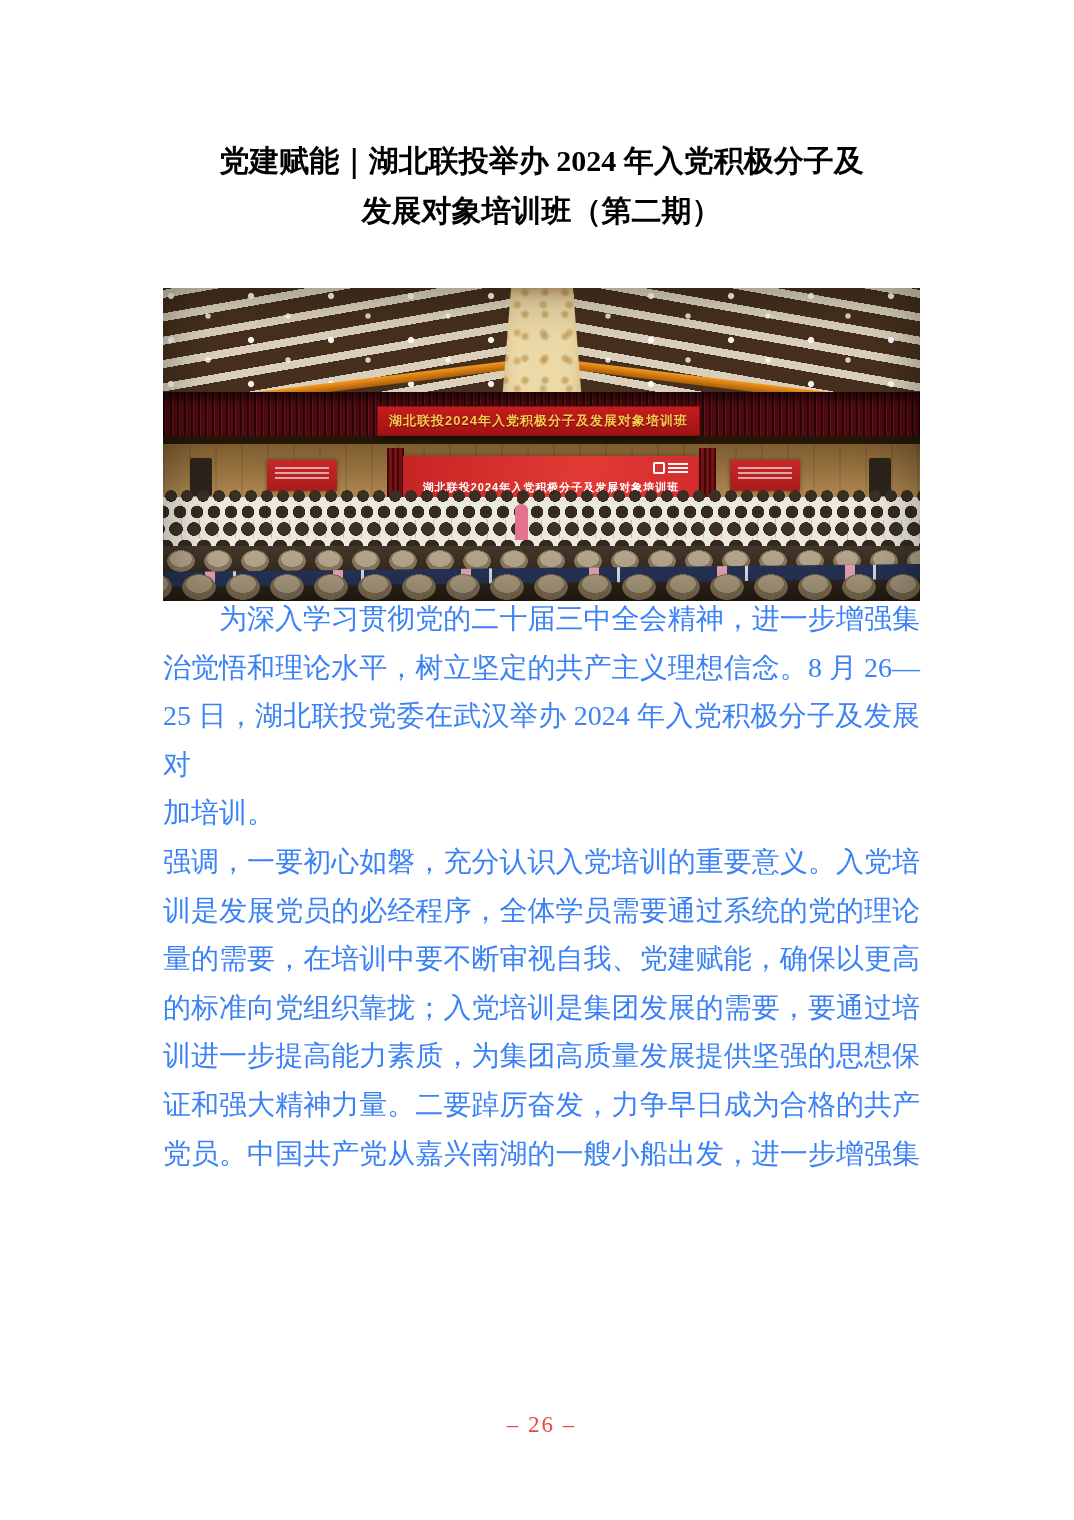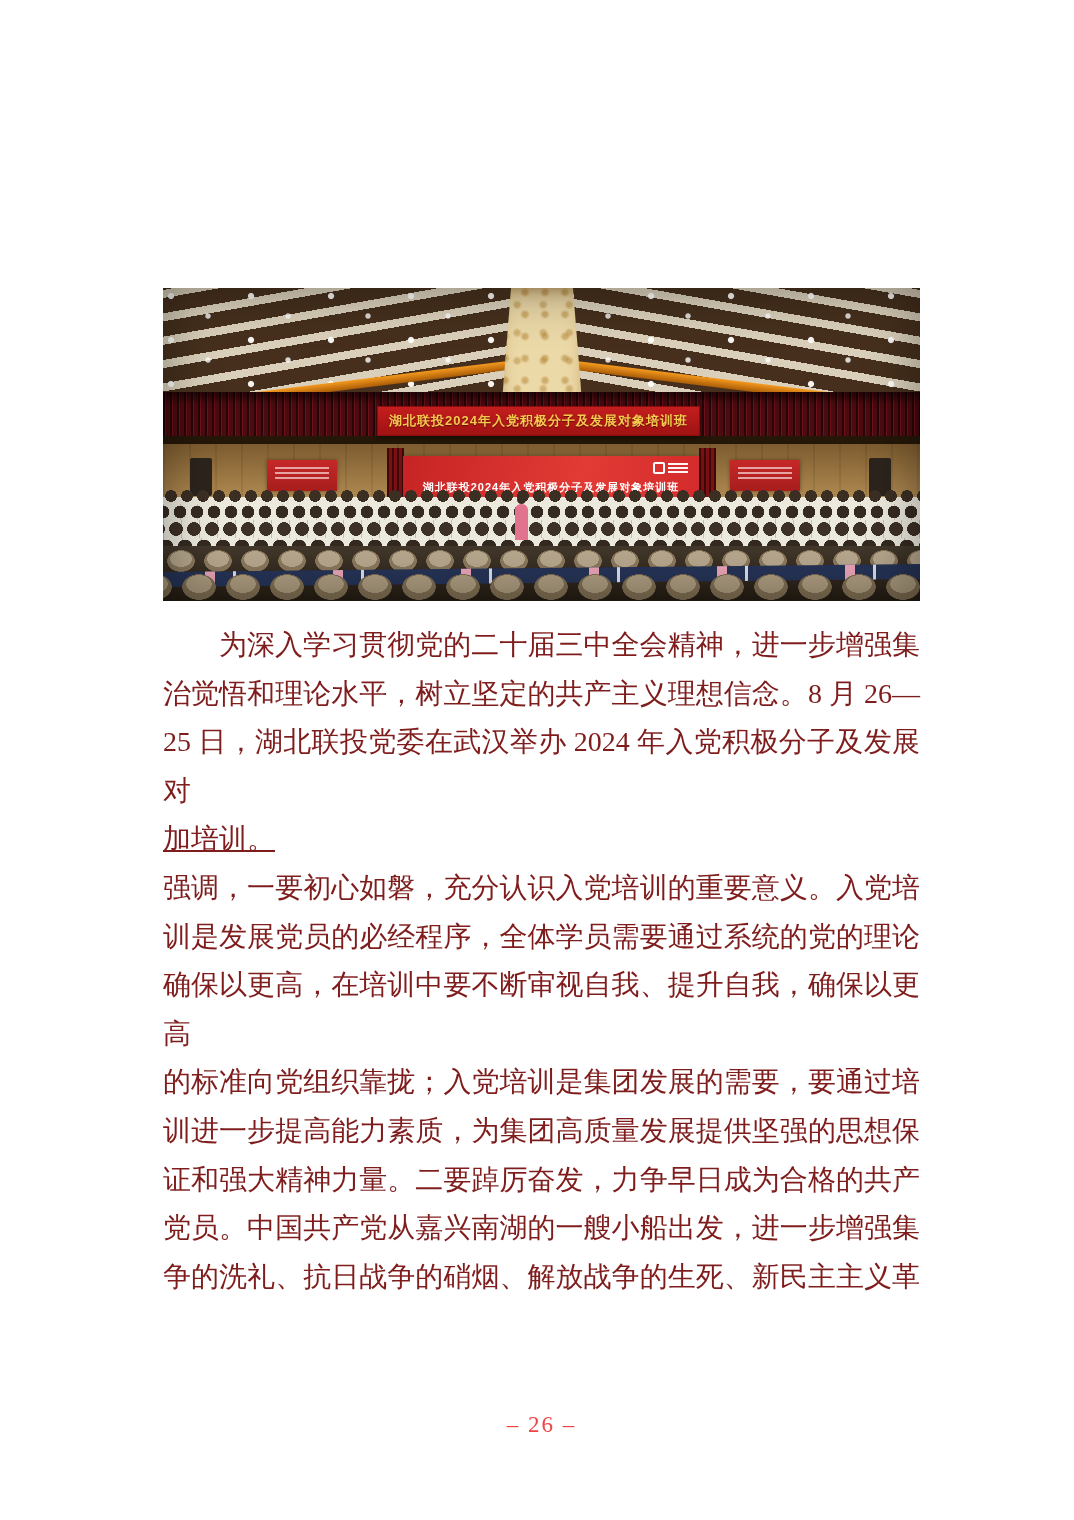--- a/index.html
+++ b/index.html
@@ -93,34 +93,38 @@
     background-size:37px 26px,37px 26px;}
   .chair-row.c2{top:284px;height:29px;
     background-image:radial-gradient(ellipse 13px 9px at 21px 12px,#aa9a7e 97%,transparent),
                      radial-gradient(ellipse 17px 13px at 21px 15px,#7e6d52 97%,transparent);
     background-size:44px 29px,44px 29px;background-position:15px 0,15px 0;}
   .table-strip{position:absolute;top:280px;left:0;right:0;height:15px;background-color:#263356;
     background-image:repeating-linear-gradient(90deg,transparent 0 42px,#e8a4b6 42px 52px,transparent 52px 70px,rgba(240,240,245,.9) 70px 73px,transparent 73px 128px);
     transform:skewY(-0.6deg);}
   .vignette{position:absolute;inset:0;box-shadow:inset 0 0 55px rgba(0,0,0,.4);pointer-events:none;}
   
-  .body-text{position:absolute;top:621px;left:163px;width:757px;color:#7f1d1d;
+  .body-text{position:absolute;top:595px;left:163px;width:757px;color:#3b82f6;
     font-size:28px;line-height:48.6px;}
   .line{text-align:justify;text-align-last:justify;}
   .line.indent{text-indent:2em;}
-  .line.end{text-align-last:left;text-decoration:underline;}
+  .line.end{text-align-last:left;}
   
   .footer{position:absolute;top:1412px;left:163px;width:757px;text-align:center;
     font-size:23px;color:#ef4444;letter-spacing:2px;}
 </style>
 </head>
 <body>
 
 <div class="page">
 
+  <div class="doc-title">
+    <div>党建赋能｜湖北联投举办 2024 年入党积极分子及</div>
+    <div>发展对象培训班（第二期）</div>
+  </div>
 
   <figure class="photo" style="margin:0">
     <div class="ceil l"></div>
     <div class="ceil r"></div>
     <div class="lights"></div>
     <div class="beam l"></div>
     <div class="beam r"></div>
     <div class="gable"></div>
     <div class="valance"></div>
     <div class="stage-shadow"></div>
@@ -161,23 +165,22 @@
     <div class="vignette"></div>
   </figure>
 
   <div class="body-text">
     <div class="line indent">为深入学习贯彻党的二十届三中全会精神，进一步增强集</div>
     <div class="line">治觉悟和理论水平，树立坚定的共产主义理想信念。8 月 26—</div>
     <div class="line">25 日，湖北联投党委在武汉举办 2024 年入党积极分子及发展对</div>
     <div class="line end">加培训。</div>
     <div class="line">强调，一要初心如磐，充分认识入党培训的重要意义。入党培</div>
     <div class="line">训是发展党员的必经程序，全体学员需要通过系统的党的理论</div>
-    <div class="line">确保以更高，在培训中要不断审视自我、提升自我，确保以更高</div>
+    <div class="line">量的需要，在培训中要不断审视自我、党建赋能，确保以更高</div>
     <div class="line">的标准向党组织靠拢；入党培训是集团发展的需要，要通过培</div>
     <div class="line">训进一步提高能力素质，为集团高质量发展提供坚强的思想保</div>
     <div class="line">证和强大精神力量。二要踔厉奋发，力争早日成为合格的共产</div>
     <div class="line">党员。中国共产党从嘉兴南湖的一艘小船出发，进一步增强集</div>
-    <div class="line">争的洗礼、抗日战争的硝烟、解放战争的生死、新民主主义革</div>
   </div>
 
   <div class="footer">– 26 –</div>
 
 </div>
 
 </body></html>

